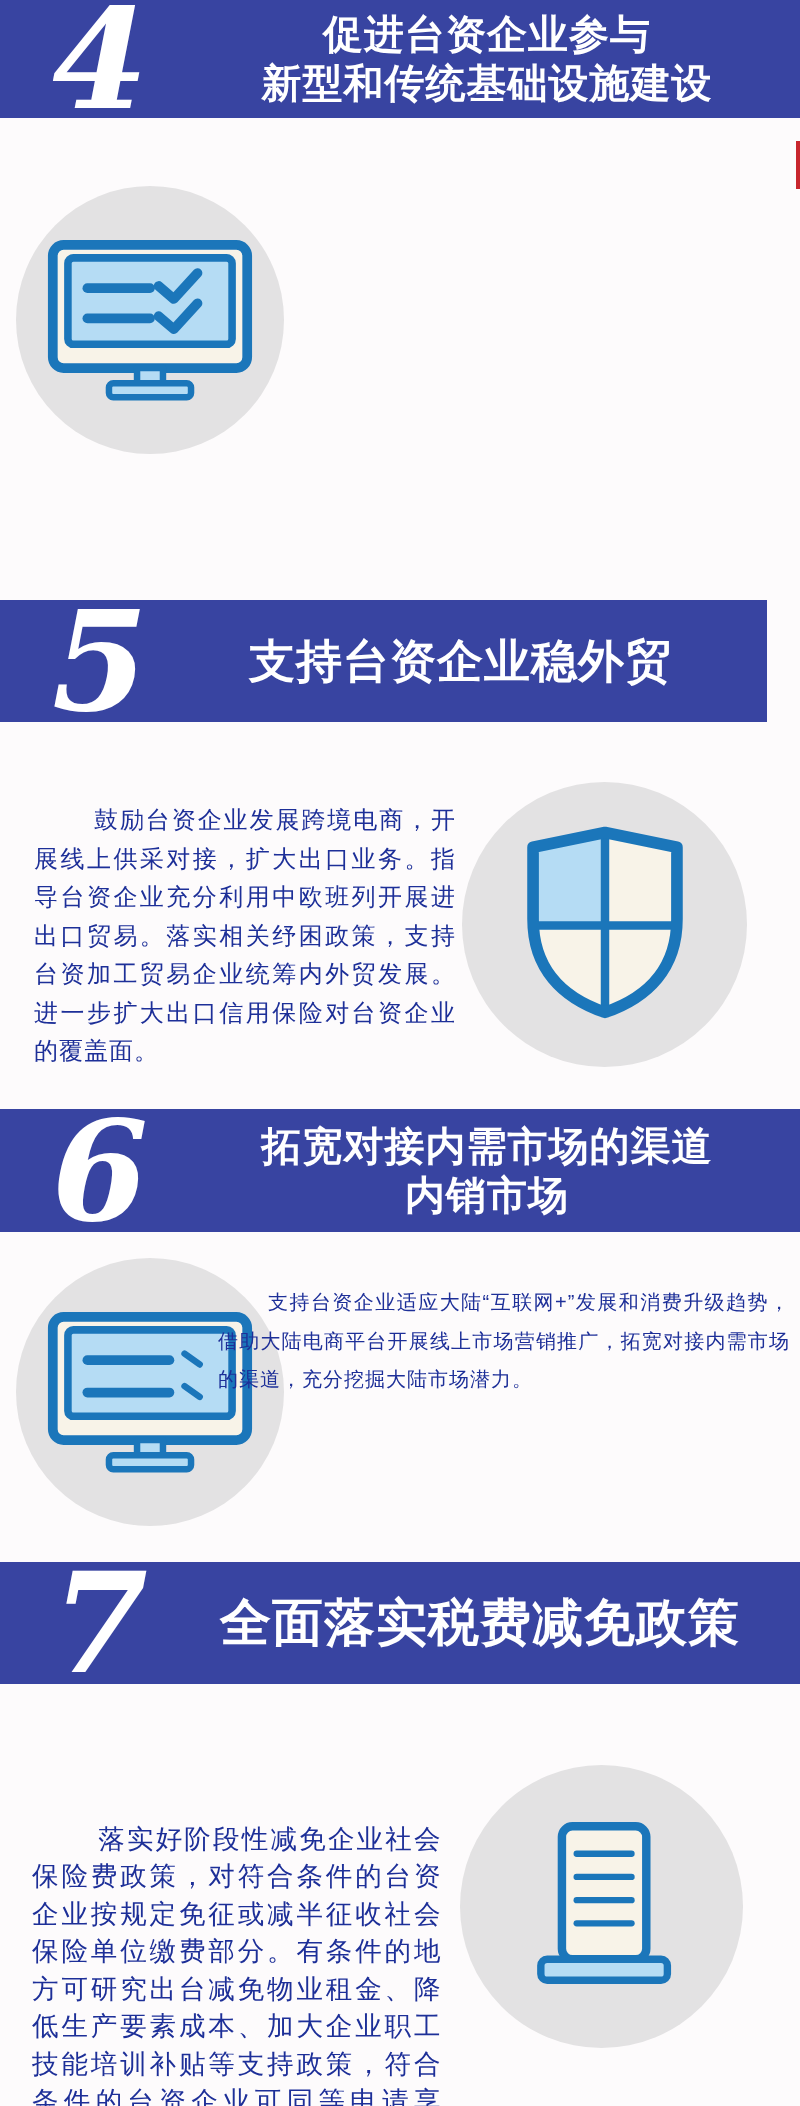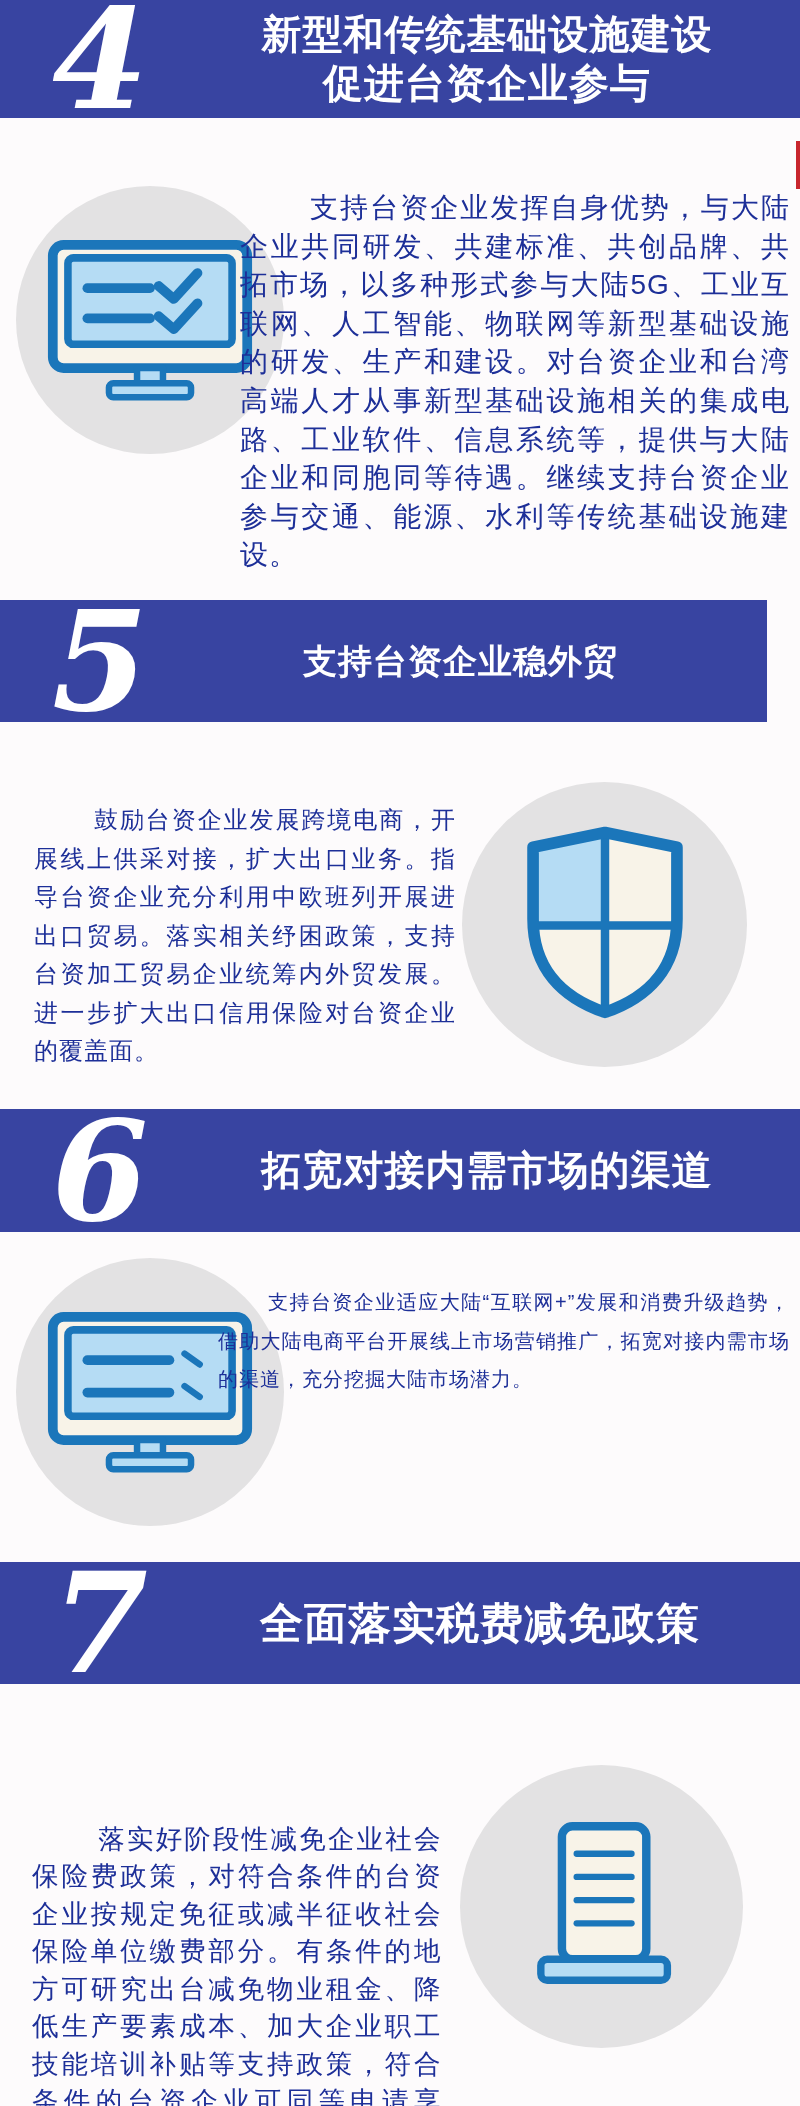--- a/index.html
+++ b/index.html
@@ -18,25 +18,25 @@
     font-size:138px; line-height:1; padding-top:2px;
   }
   .btitle{
     flex:1; text-align:center; color:#fff; font-weight:700;
     letter-spacing:1px; font-family:"Liberation Sans",sans-serif;
   }
   .btitle .tl{display:block;}
   .banner-4{top:0; width:800px; height:118px;}
   .banner-4 .btitle{font-size:40px; line-height:49px; padding-right:26px;}
   .banner-5{top:600px; width:767px; height:122px;}
-  .banner-5 .btitle{font-size:34px; line-height:50px; padding-right:46px;}
+  .banner-5 .btitle{font-size:46px; line-height:50px; padding-right:46px;}
   .banner-6{top:1109px; width:800px; height:123px;}
   .banner-6 .btitle{font-size:40px; line-height:49px; padding-right:26px;}
   .banner-7{top:1562px; width:800px; height:122px;}
-  .banner-7 .btitle{font-size:43px; line-height:50px; padding-right:40px;}
+  .banner-7 .btitle{font-size:51px; line-height:50px; padding-right:40px;}
   
   .para{
     position:absolute; color:var(--ink);
     text-align:justify; text-justify:inter-ideograph;
     text-indent:2.5em; font-weight:500;
   }
   .para-4{left:240px; top:161px; width:550px; font-size:28px; line-height:38.6px; letter-spacing:1px;}
   .para-5{left:34px;  top:777px; width:422px; font-size:24px; line-height:38.5px; letter-spacing:1px;}
   .para-6{left:218px; top:1263px; width:572px; font-size:20px; line-height:38.6px; letter-spacing:1px;}
   .para-7{left:32px;  top:1794px; width:410px; font-size:26.5px; line-height:37.5px; letter-spacing:1.5px;}
@@ -58,41 +58,40 @@
   .red-mark{position:absolute; left:796px; top:141px; width:4px; height:48px; background:var(--red);}
 </style>
 </head>
 <body>
 
 <div class="page">
 
   <div class="banner banner-4">
     <div class="num">4</div>
     <div class="btitle">
+      <span class="tl">促进台资企业参与</span>
       <span class="tl">新型和传统基础设施建设</span>
-      <span class="tl">促进台资企业参与</span>
     </div>
   </div>
 
   <div class="circle circle-4">
     <span>
       <svg width="216" height="168" viewBox="0 0 200 155">
         <rect x="10" y="8" width="180" height="114" rx="10" class="f-cream st" stroke-width="9"></rect>
         <rect x="24" y="20" width="152" height="80" rx="5" class="f-light st" stroke-width="7"></rect>
         <line x1="42" y1="48" x2="100" y2="48" class="st" stroke-width="9"></line>
         <polyline points="108,46 122,58 144,34" class="st" stroke-width="9"></polyline>
         <line x1="42" y1="76" x2="100" y2="76" class="st" stroke-width="9"></line>
         <polyline points="108,74 122,86 144,62" class="st" stroke-width="9"></polyline>
         <rect x="88" y="122" width="24" height="14" class="f-light st" stroke-width="6"></rect>
         <rect x="62" y="136" width="76" height="13" rx="4" class="f-light st" stroke-width="6"></rect>
       </svg>
     </span>
   </div>
 
-  <p class="para para-4">支持台资企业发挥自身优势，与大陆企业共同研发、共建标准、共创品牌、共拓市场，以多种形式参与大陆5G、工业互联网、人工智能、物联网等新型基础设施的研发、生产和建设。对台资企业和台湾高端人才从事新型基础设施相关的集成电路、工业软件、信息系统等，提供与大陆企业和同胞同等待遇。继续支持台资企业参与交通、能源、水利等传统基础设施建设。</p>
 
   <div class="banner banner-5">
     <div class="num">5</div>
     <div class="btitle">
       <span class="tl">支持台资企业稳外贸</span>
     </div>
   </div>
 
   <p class="para para-5">鼓励台资企业发展跨境电商，开展线上供采对接，扩大出口业务。指导台资企业充分利用中欧班列开展进出口贸易。落实相关纾困政策，支持台资加工贸易企业统筹内外贸发展。进一步扩大出口信用保险对台资企业的覆盖面。</p>
 
@@ -110,20 +109,21 @@
         <line x1="85" y1="4" x2="85" y2="184" class="st" stroke-width="8" clip-path="url(#shieldClip)"></line>
         <path d="M85 8 L153 22 V90 C153 136 126 164 85 178 C44 164 17 136 17 90 V22 Z" class="st" stroke-width="11"></path>
       </svg>
     </span>
   </div>
 
   <div class="banner banner-6">
     <div class="num">6</div>
     <div class="btitle">
       <span class="tl">拓宽对接内需市场的渠道</span>
+      <span class="tl">内销市场</span>
     </div>
   </div>
 
   <div class="circle circle-6">
     <span>
       <svg width="216" height="168" viewBox="0 0 200 155">
         <rect x="10" y="8" width="180" height="114" rx="10" class="f-cream st" stroke-width="9"></rect>
         <rect x="24" y="20" width="152" height="80" rx="5" class="f-light st" stroke-width="7"></rect>
         <line x1="42" y1="48" x2="118" y2="48" class="st" stroke-width="9"></line>
         <line x1="42" y1="78" x2="118" y2="78" class="st" stroke-width="9"></line>

